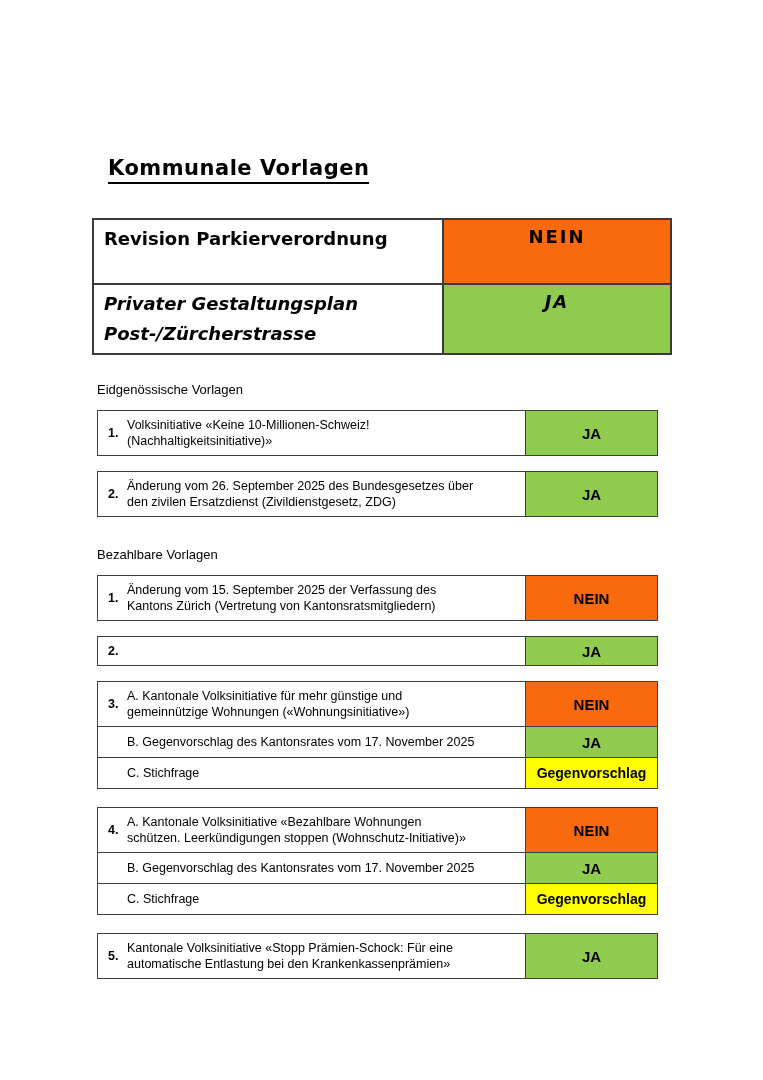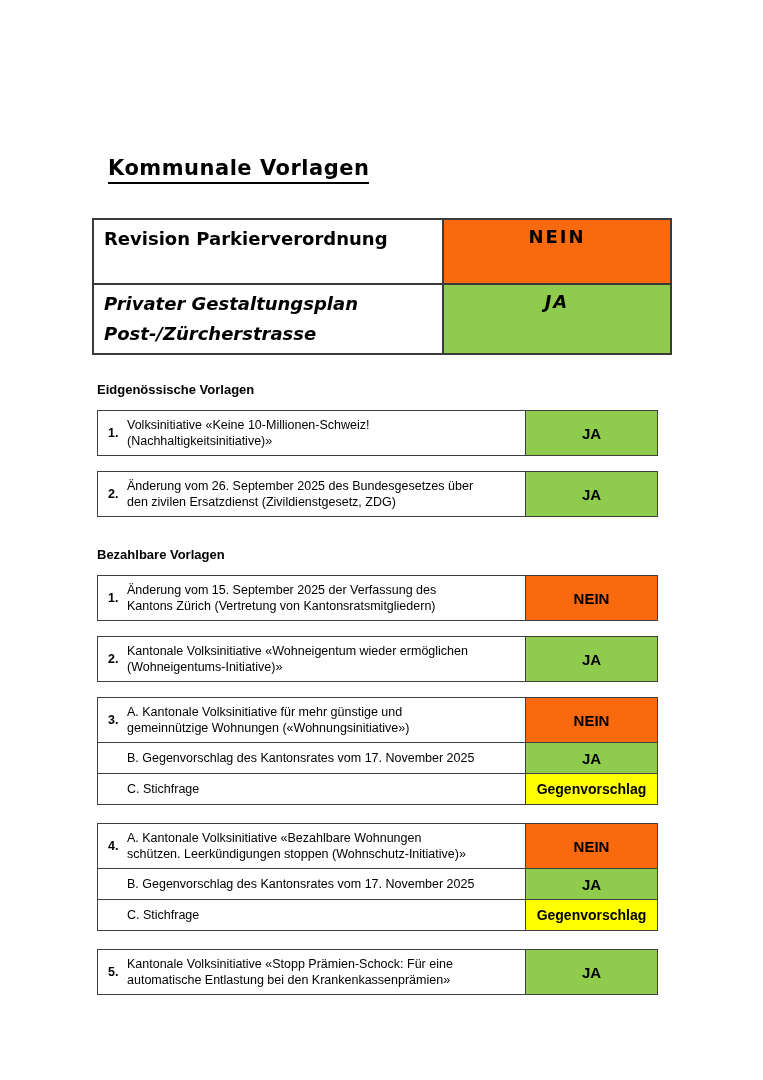--- a/index.html
+++ b/index.html
@@ -27,21 +27,21 @@
     width:348px;box-sizing:border-box;padding:4px 10px;
     font-size:18px;font-weight:bold;line-height:30px;white-space:pre-line;
   }
   .kvote{
     flex:1;border-left:2px solid #3a3a3a;
     font-size:18px;font-weight:bold;text-align:center;
     padding-top:6px;letter-spacing:2px;
   }
   
   .sections{position:absolute;left:97px;top:382px;width:561px;}
-  .section-heading{font-size:13px;font-weight:bold;margin:0 0 13px 0;}
+  .section-heading{font-size:13px;font-weight:normal;margin:0 0 13px 0;}
   .section.second{margin-top:30px;}
   .item{
     border:1px solid #404040;margin-bottom:15px;width:561px;
     box-sizing:border-box;background:#fff;
   }
   .item.multi{margin-bottom:18px;}
   .irow{display:flex;border-bottom:1px solid #404040;}
   .irow:last-child{border-bottom:none;}
   .itext{
     width:427px;box-sizing:border-box;display:flex;
@@ -107,22 +107,20 @@
               <span class="txt">Änderung vom 15. September 2025 der Verfassung des
 Kantons Zürich (Vertretung von Kantonsratsmitgliedern)</span>
             </div>
             <div class="ivote" style="background: rgb(249, 105, 14);">NEIN</div>
           </div>
         </div>
         <div class="item">
           <div class="irow two">
             <div class="itext">
               <span class="num">2.</span>
-              <span class="txt">Kantonale Volksinitiative «Wohneigentum wieder ermöglichen
-(Wohneigentums-Initiative)»</span>
             </div>
             <div class="ivote" style="background: rgb(143, 204, 78);">JA</div>
           </div>
         </div>
         <div class="item multi">
           <div class="irow two">
             <div class="itext">
               <span class="num">3.</span>
               <span class="txt">A. Kantonale Volksinitiative für mehr günstige und
 gemeinnützige Wohnungen («Wohnungsinitiative»)</span>

